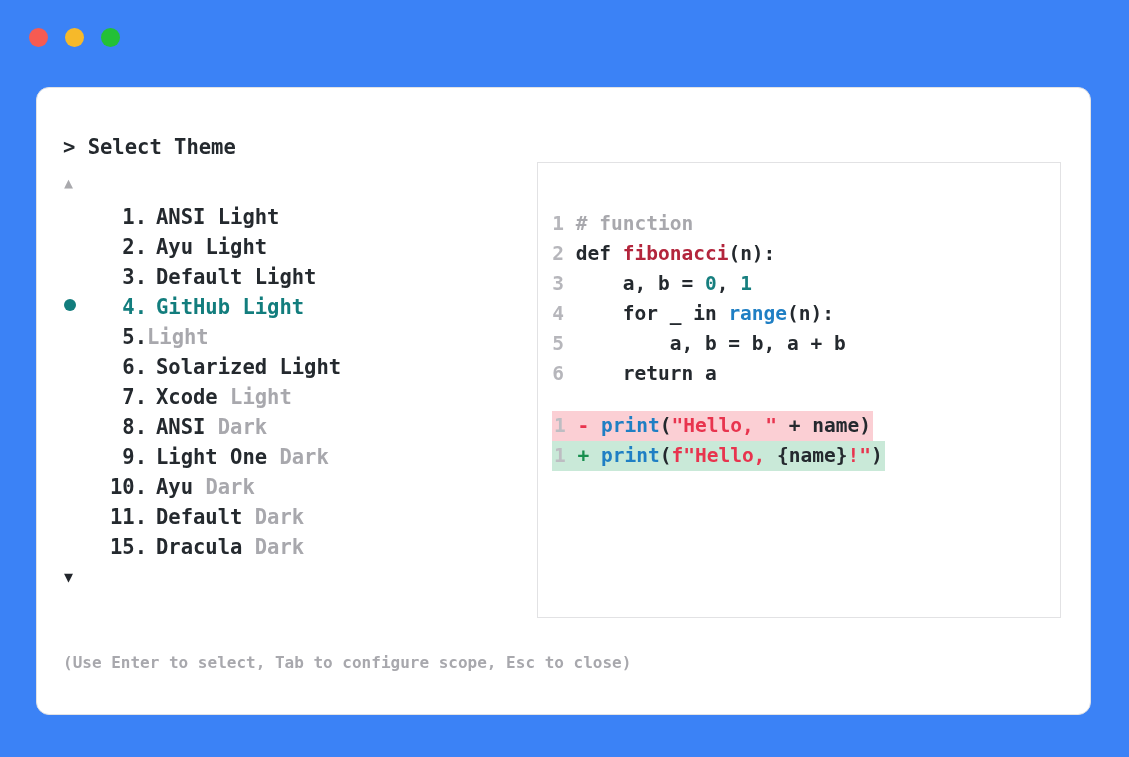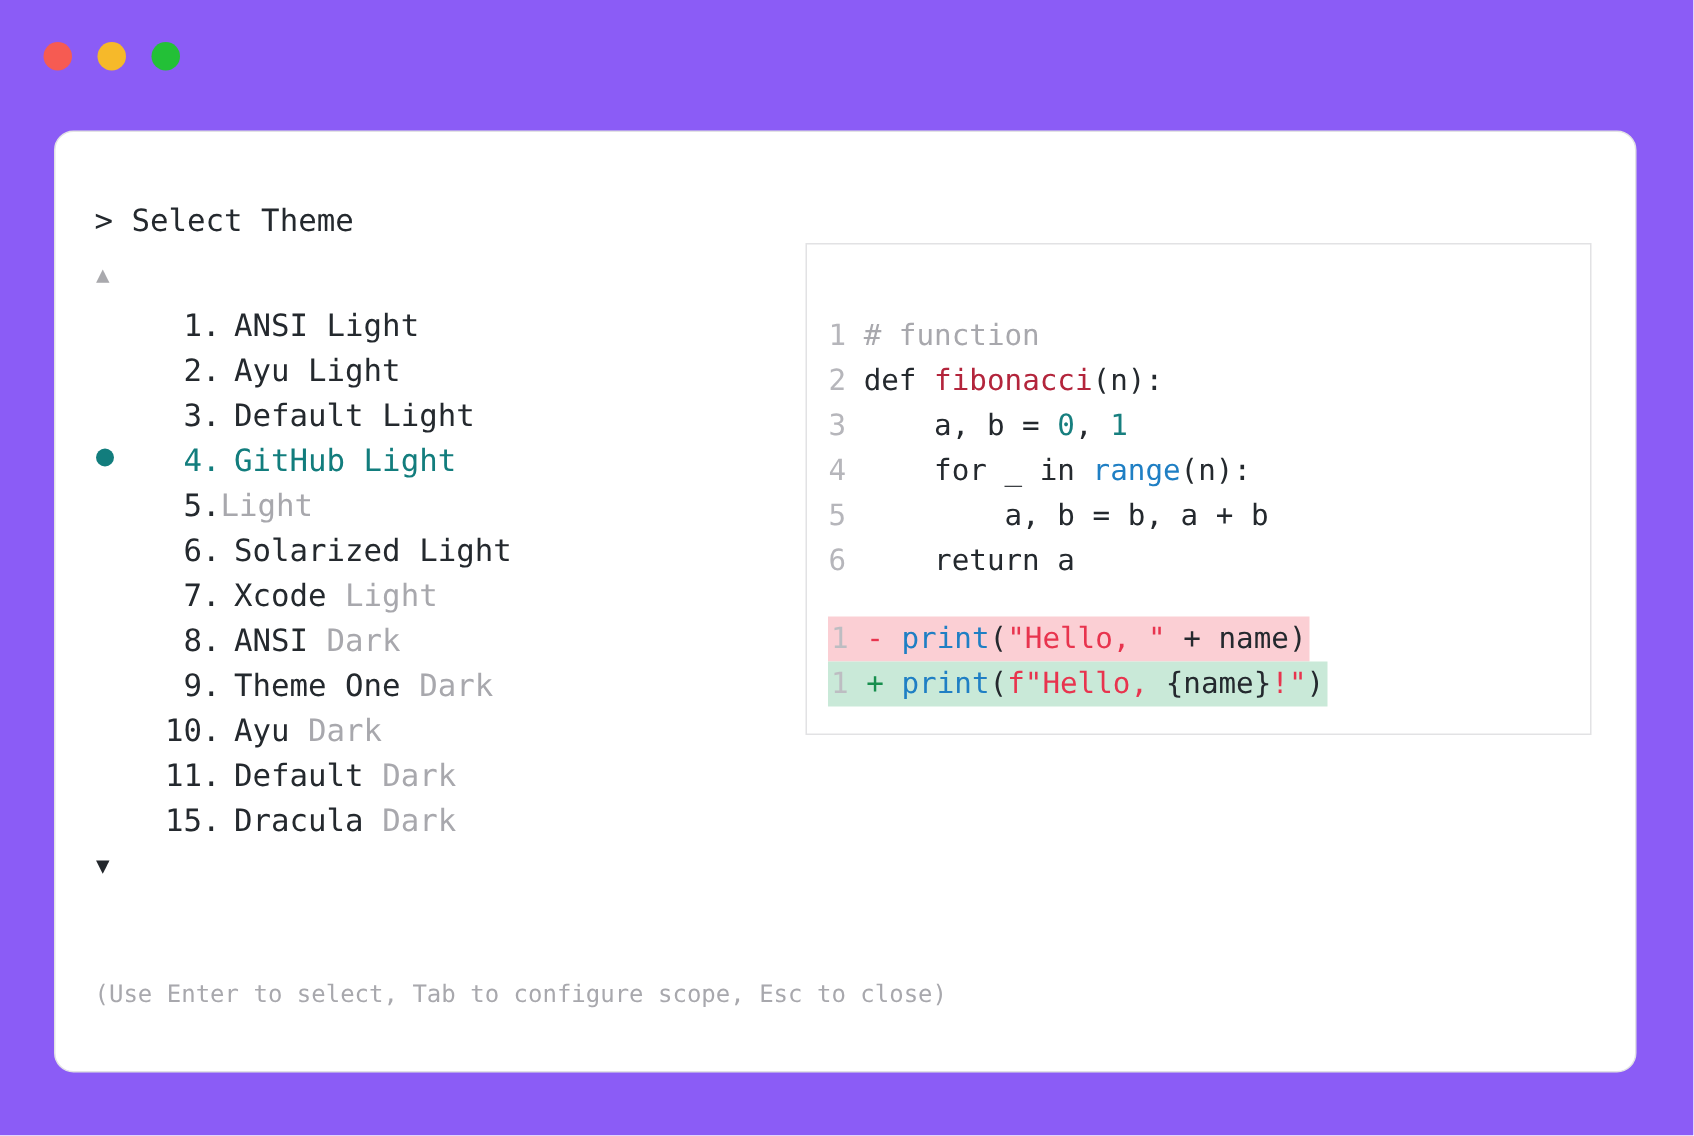--- a/index.html
+++ b/index.html
@@ -9,21 +9,22 @@
     height: 757px;
     background: #ffffff;
     font-family: "DejaVu Sans Mono", "Liberation Mono", monospace;
     overflow: hidden;
   }
 
   #app {
     position: relative;
     width: 1129px;
     height: 757px;
-    background: #8b5cf6;
+    background: #3b82f6;
+    font-weight: bold;
   }
 
   
   .titlebar {
     position: absolute;
     left: 29px;
     top: 28px;
     display: flex;
     gap: 17px;
     align-items: center;
@@ -135,21 +136,21 @@
     font-size: 16px;
     line-height: 26px;
     color: #a8a8ad;
     white-space: pre;
   }
 
   
   .preview-panel {
     margin-top: 28px;
     width: 524px;
-    height: 328px;
+    height: 456px;
     border: 1.5px solid #e2e2e4;
     background: #ffffff;
     position: relative;
   }
 
   .code {
     position: absolute;
     left: 14px;
     top: 46px;
     font-size: 19.5px;
@@ -205,21 +206,21 @@
 
       <div class="theme-list" id="theme-list">
           <div class="theme-row"><span class="bullet-cell"></span><span class="num-cell"> 1.</span><span class="name-cell">ANSI </span><span class="variant-strong">Light</span></div>
           <div class="theme-row"><span class="bullet-cell"></span><span class="num-cell"> 2.</span><span class="name-cell">Ayu </span><span class="variant-strong">Light</span></div>
           <div class="theme-row"><span class="bullet-cell"></span><span class="num-cell"> 3.</span><span class="name-cell">Default </span><span class="variant-strong">Light</span></div>
           <div class="theme-row selected"><span class="bullet-cell"><span class="bdot"></span></span><span class="num-cell"> 4.</span><span class="name-cell">GitHub </span><span class="variant-strong">Light</span></div>
           <div class="theme-row"><span class="bullet-cell"></span><span class="num-cell"> 5.</span><span class="variant">Light</span></div>
           <div class="theme-row"><span class="bullet-cell"></span><span class="num-cell"> 6.</span><span class="name-cell">Solarized </span><span class="variant-strong">Light</span></div>
           <div class="theme-row"><span class="bullet-cell"></span><span class="num-cell"> 7.</span><span class="name-cell">Xcode </span><span class="variant">Light</span></div>
           <div class="theme-row"><span class="bullet-cell"></span><span class="num-cell"> 8.</span><span class="name-cell">ANSI </span><span class="variant">Dark</span></div>
-          <div class="theme-row"><span class="bullet-cell"></span><span class="num-cell"> 9.</span><span class="name-cell">Theme One </span><span class="variant">Dark</span></div>
+          <div class="theme-row"><span class="bullet-cell"></span><span class="num-cell"> 9.</span><span class="name-cell">Light One </span><span class="variant">Dark</span></div>
           <div class="theme-row"><span class="bullet-cell"></span><span class="num-cell">10.</span><span class="name-cell">Ayu </span><span class="variant">Dark</span></div>
           <div class="theme-row"><span class="bullet-cell"></span><span class="num-cell">11.</span><span class="name-cell">Default </span><span class="variant">Dark</span></div>
           <div class="theme-row"><span class="bullet-cell"></span><span class="num-cell">15.</span><span class="name-cell">Dracula </span><span class="variant">Dark</span></div>
         </div>
 
       <div class="scroll-arrow arrow-down">▼</div>
     </div>
 
     <div class="hint">(Use Enter to select, Tab to configure scope, Esc to close)</div>
 

